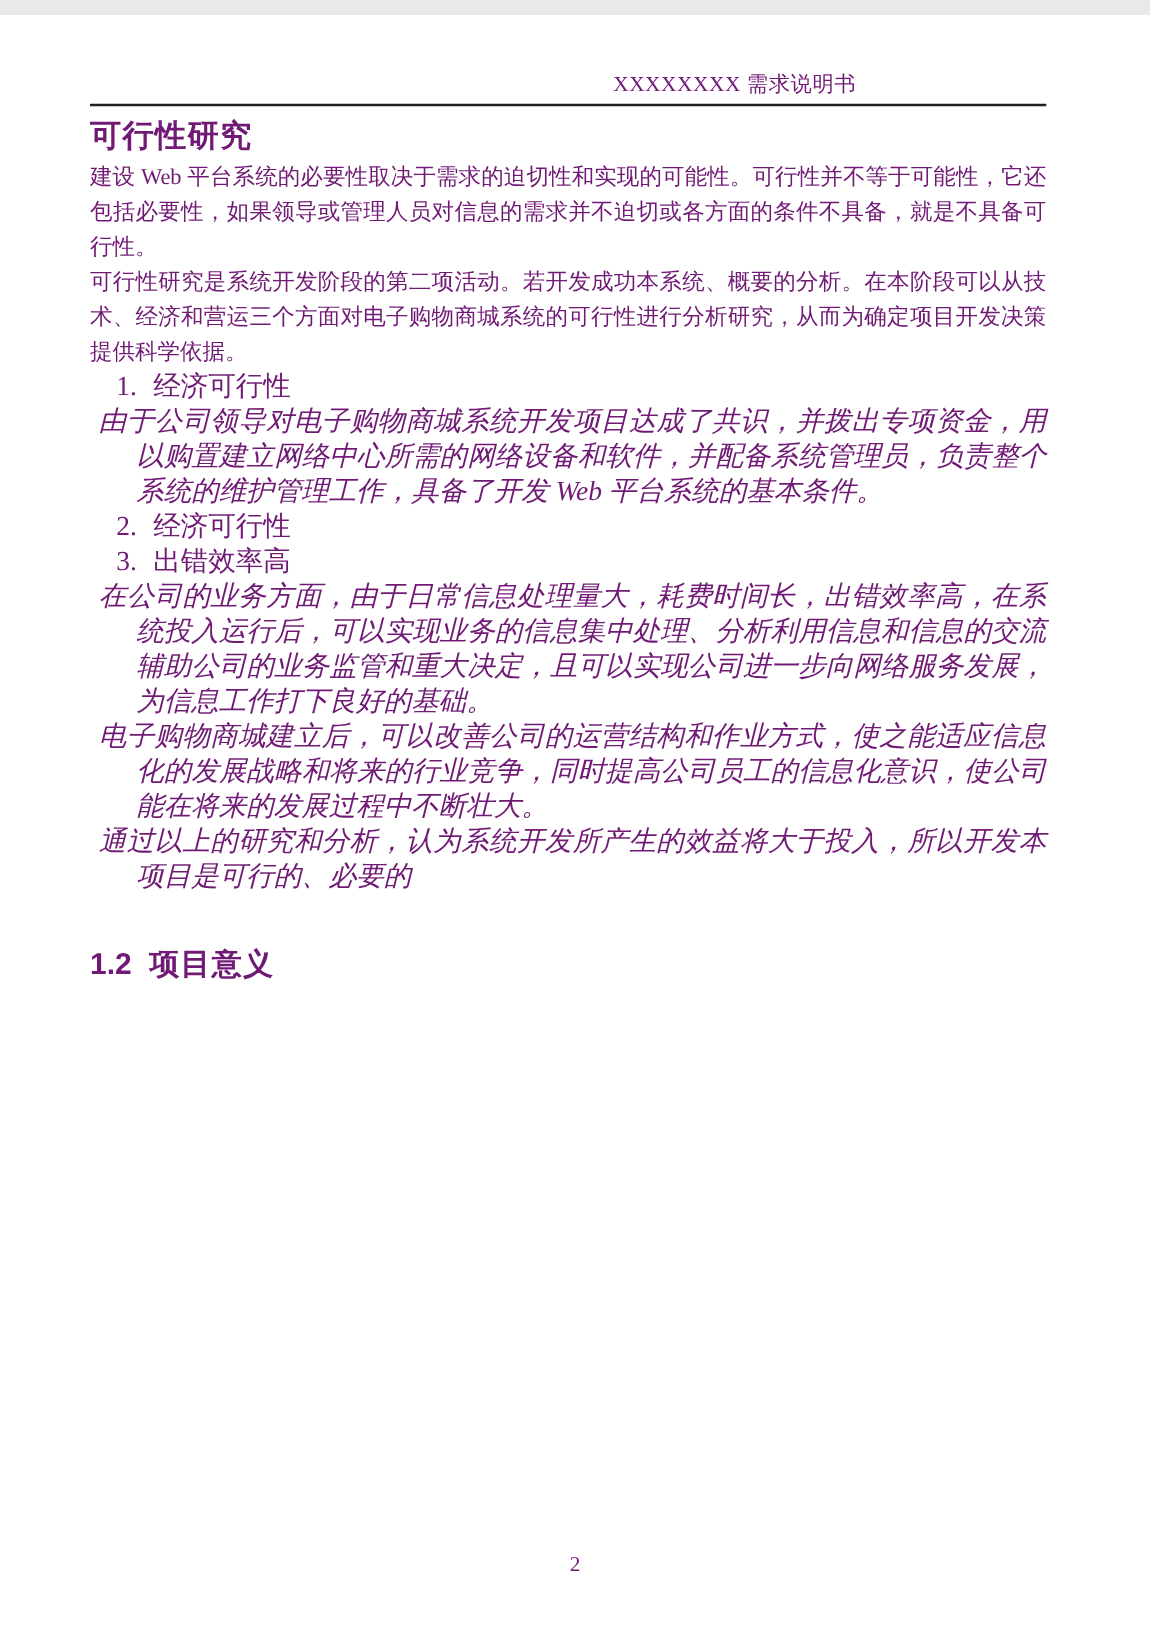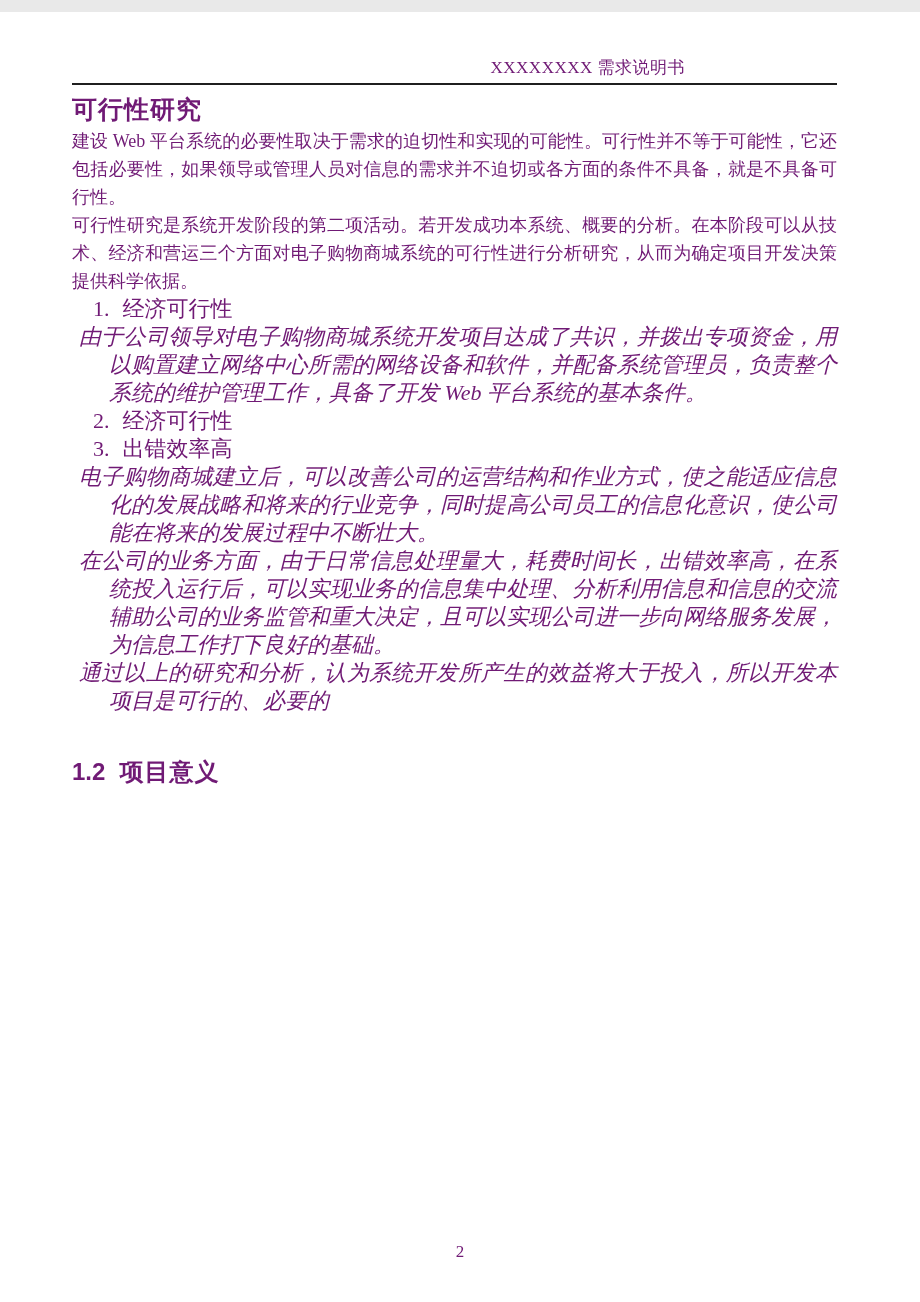--- a/index.html
+++ b/index.html
@@ -89,22 +89,22 @@
 
   <p class="para">建设 Web 平台系统的必要性取决于需求的迫切性和实现的可能性。可行性并不等于可能性，它还包括必要性，如果领导或管理人员对信息的需求并不迫切或各方面的条件不具备，就是不具备可行性。</p>
   <p class="para">可行性研究是系统开发阶段的第二项活动。若开发成功本系统、概要的分析。在本阶段可以从技术、经济和营运三个方面对电子购物商城系统的可行性进行分析研究，从而为确定项目开发决策提供科学依据。</p>
 
   <p class="item-head"><span class="item-label">1.</span><span>经济可行性</span></p>
   <p class="item-body">由于公司领导对电子购物商城系统开发项目达成了共识，并拨出专项资金，用以购置建立网络中心所需的网络设备和软件，并配备系统管理员，负责整个系统的维护管理工作，具备了开发 Web 平台系统的基本条件。</p>
 
   <p class="item-head"><span class="item-label">2.</span><span>经济可行性</span></p>
 
   <p class="item-head"><span class="item-label">3.</span><span>出错效率高</span></p>
+  <p class="item-body">在公司的业务方面，由于日常信息处理量大，耗费时间长，出错效率高，在系统投入运行后，可以实现业务的信息集中处理、分析利用信息和信息的交流辅助公司的业务监管和重大决定，且可以实现公司进一步向网络服务发展，为信息工作打下良好的基础。</p>
   <p class="item-body">电子购物商城建立后，可以改善公司的运营结构和作业方式，使之能适应信息化的发展战略和将来的行业竞争，同时提高公司员工的信息化意识，使公司能在将来的发展过程中不断壮大。</p>
-  <p class="item-body">在公司的业务方面，由于日常信息处理量大，耗费时间长，出错效率高，在系统投入运行后，可以实现业务的信息集中处理、分析利用信息和信息的交流辅助公司的业务监管和重大决定，且可以实现公司进一步向网络服务发展，为信息工作打下良好的基础。</p>
   <p class="item-body">通过以上的研究和分析，认为系统开发所产生的效益将大于投入，所以开发本项目是可行的、必要的</p>
 
   <div class="h-significance"><span class="h-sig-number">1.2</span><span>项目意义</span></div>
 
 
   <div class="page-number">2</div>
 
 </div>
 
 </body></html>

